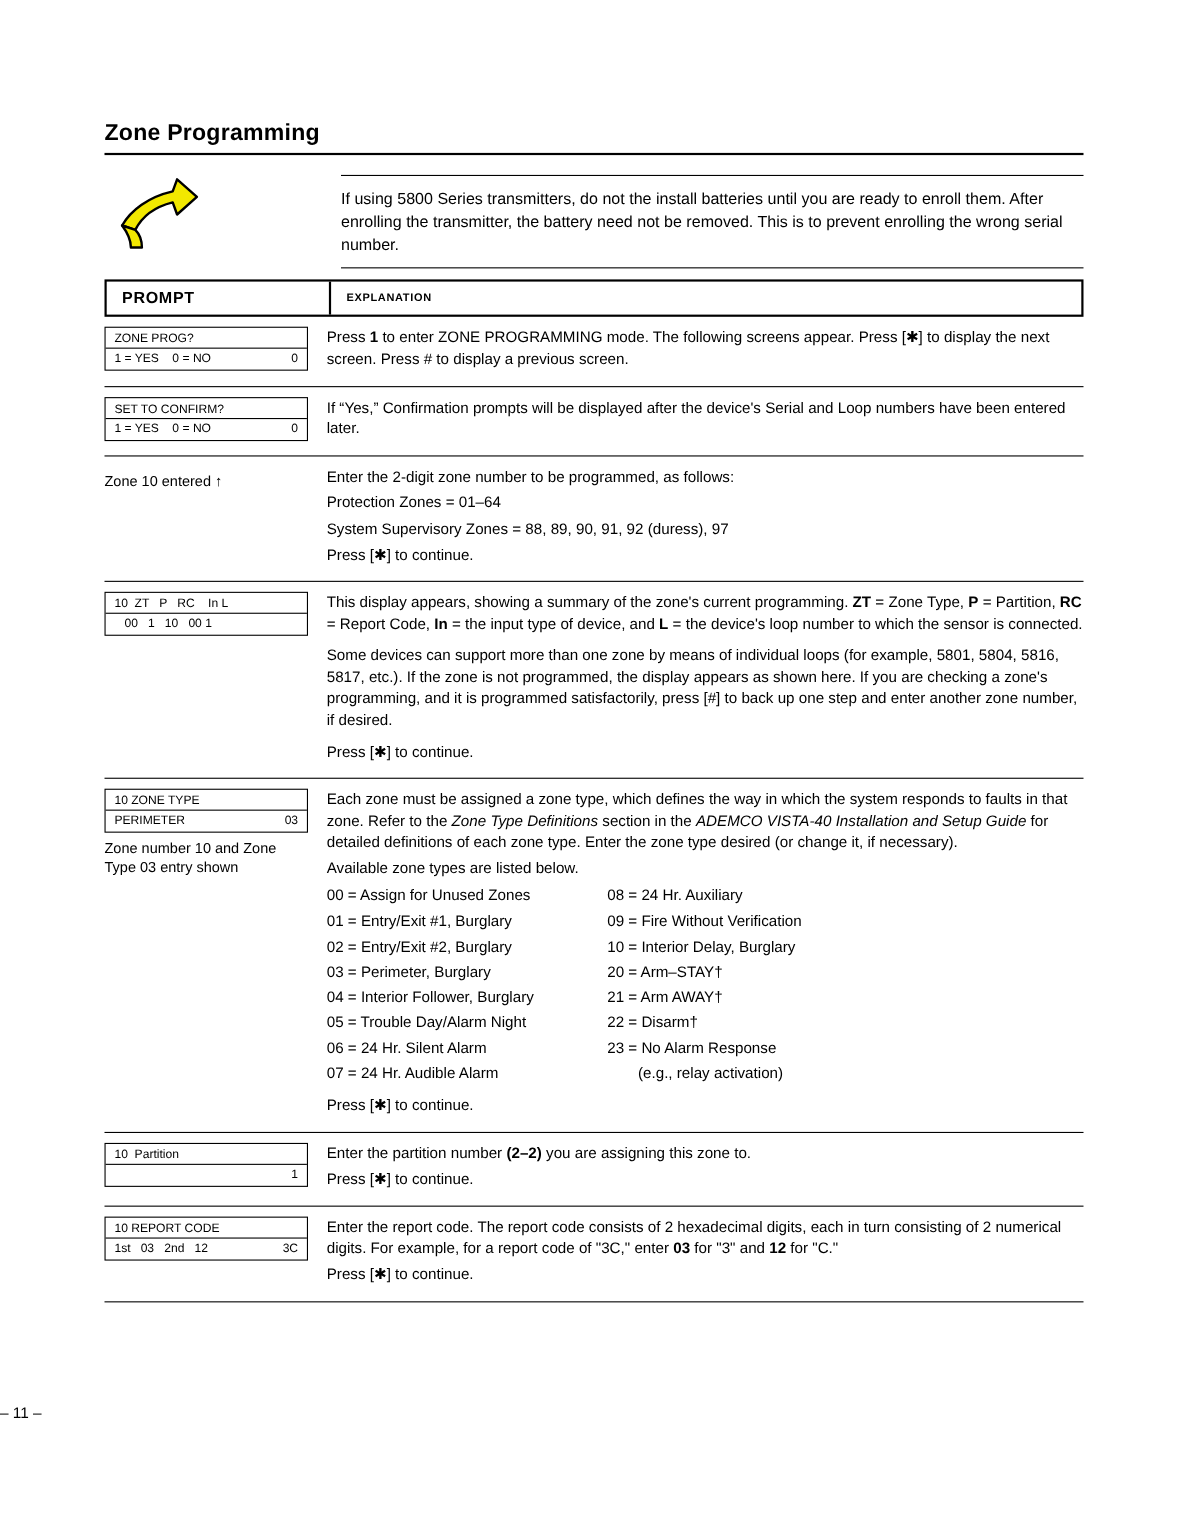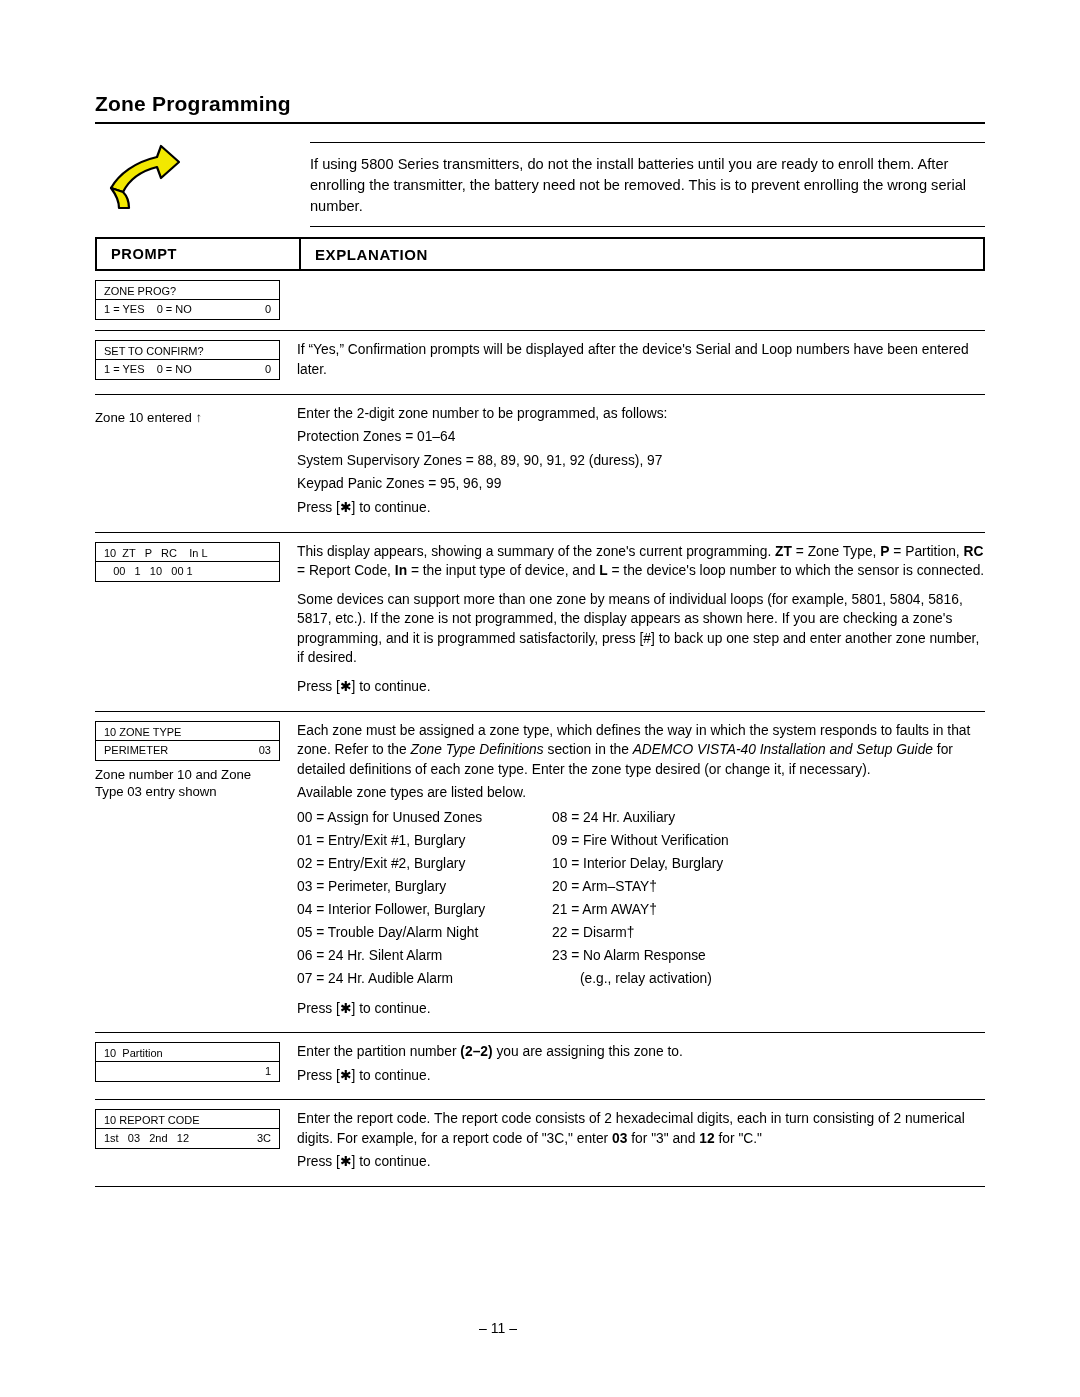--- a/index.html
+++ b/index.html
@@ -17,21 +17,21 @@
   .page {
     position: relative;
     width: 1080px;
     height: 1397px;
     box-sizing: border-box;
     padding: 0;
   }
   .content {
     position: absolute;
     left: 95px;
-    top: 92px;
+    top: 109px;
     width: 890px;
   }
 
   
   .title {
     font-size: 21px;
     font-weight: bold;
     letter-spacing: 0.2px;
     margin: 0 0 6px 0;
   }
@@ -85,21 +85,21 @@
     font-weight: bold;
     font-size: 14.6px;
     letter-spacing: 0.6px;
   }
   .hdr-expl {
     flex: 1;
     display: flex;
     align-items: center;
     padding-left: 14px;
     font-weight: bold;
-    font-size: 15px;
+    font-size: 10px;
     letter-spacing: 0.6px;
   }
 
   
   .row {
     display: flex;
     border-bottom: 1.2px solid #000;
     padding: 9px 0 10px 0;
   }
   .row:last-of-type { border-bottom: 1.2px solid #000; }
@@ -155,23 +155,22 @@
   .ztcol div { margin-bottom: 3.5px; }
   .ztcol2 div { margin-bottom: 3.5px; }
   .indent-e { padding-left: 28px; }
 
   em { font-style: italic; }
   b { font-weight: bold; }
 
   .footer {
     position: absolute;
     left: 0;
-    top: 1320px;
+    top: 1276px;
     width: 996px;
-    text-align: center;
     font-size: 14px;
   }
 </style>
 </head>
 <body>
 
 <div class="page">
   <div class="content">
 
     <h1 class="title">Zone Programming</h1>
@@ -197,20 +196,23 @@
     <div class="row">
       <div class="col-prompt">
         <div class="kp">
           <div class="l1">ZONE PROG?</div>
           <div class="l2">
             <span>1 = YES    0 = NO</span>
             <span class="right">0</span>
           </div>
         </div>
       </div>
+      <div class="col-expl">
+        <p>Press <b>1</b> to enter ZONE PROGRAMMING mode. The following screens appear. Press [✱] to display the next screen. Press # to display a previous screen.</p>
+      </div>
     </div>
 
     <div class="row">
       <div class="col-prompt">
         <div class="kp">
           <div class="l1">SET TO CONFIRM?</div>
           <div class="l2">
             <span>1 = YES    0 = NO</span>
             <span class="right">0</span>
           </div>
@@ -224,21 +226,20 @@
     <div class="row">
       <div class="col-prompt">
         <div class="sub center">
           <span>Zone 10 entered</span> <span>↑</span>
         </div>
       </div>
       <div class="col-expl">
         <p>Enter the 2-digit zone number to be programmed, as follows:</p>
         <p>Protection Zones = 01–64</p>
         <p>System Supervisory Zones = 88, 89, 90, 91, 92 (duress), 97</p>
-        <p>Keypad Panic Zones = 95, 96, 99</p>
         <p>Press [✱] to continue.</p>
       </div>
     </div>
 
     <div class="row">
       <div class="col-prompt">
         <div class="kp">
           <div class="l1">10  ZT   P   RC    In L</div>
           <div class="l2">
             <span>   00   1   10   00 1</span>

